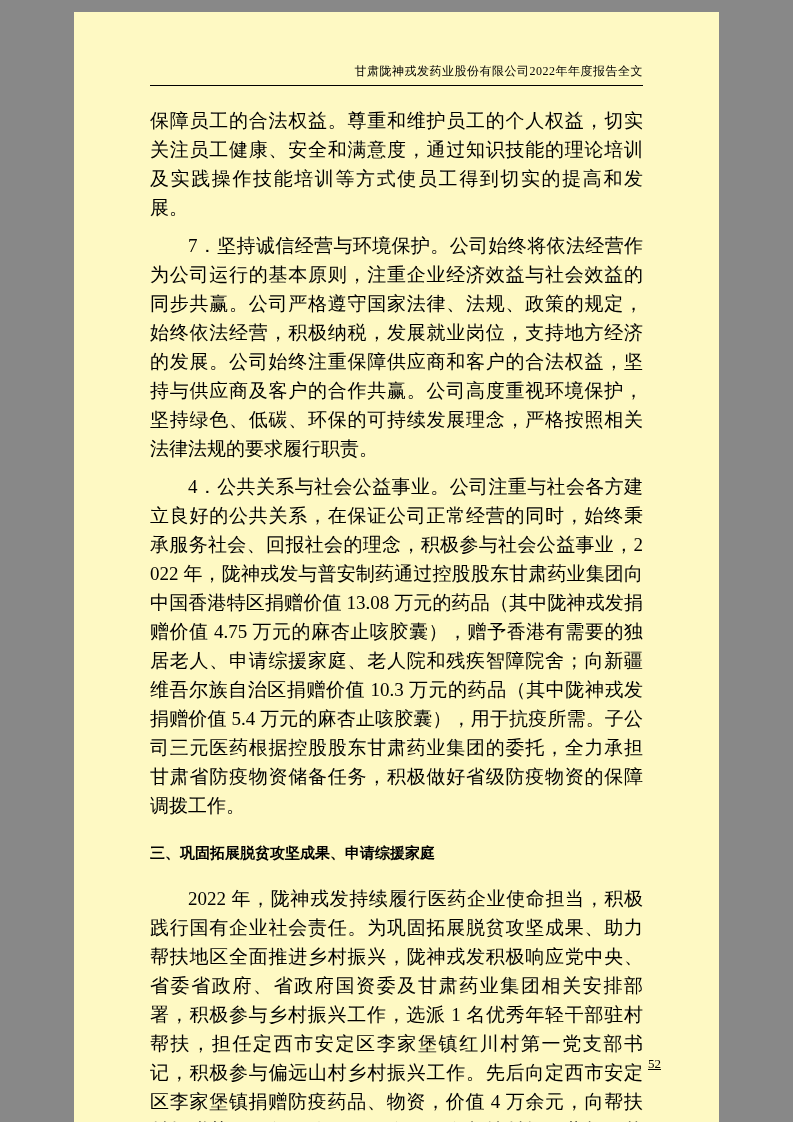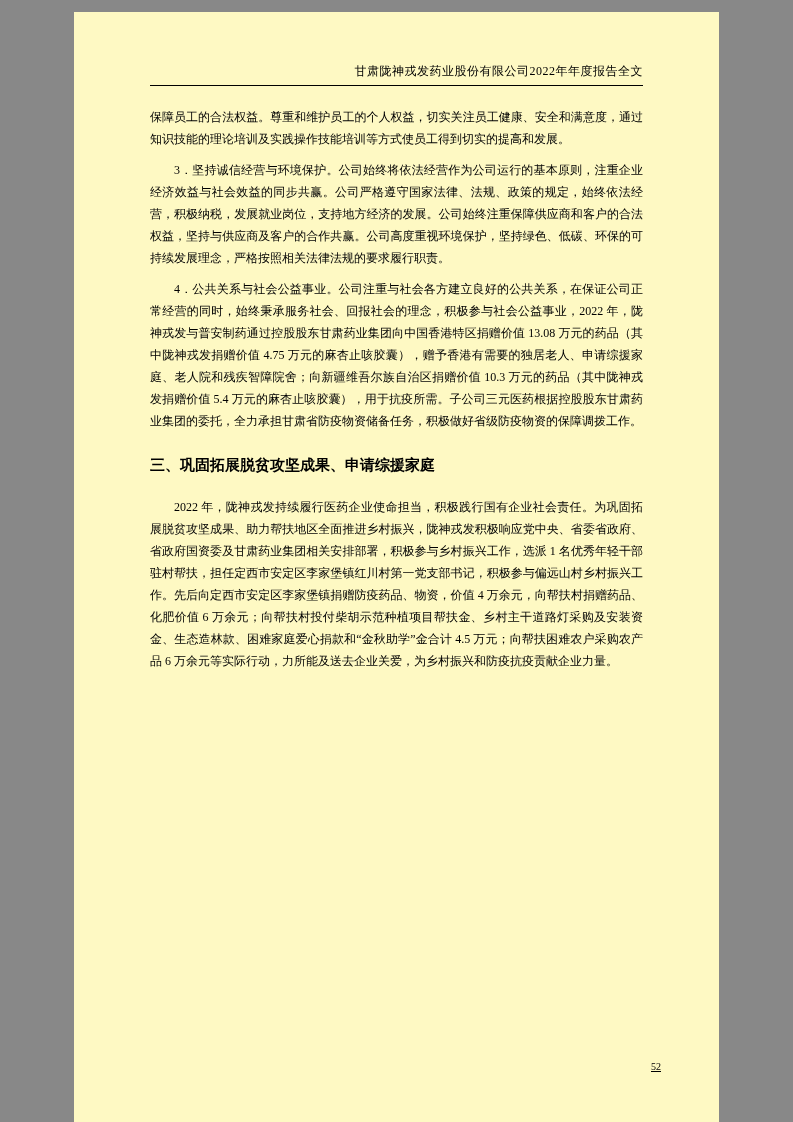--- a/index.html
+++ b/index.html
@@ -32,22 +32,22 @@
     line-height: 14px;
     letter-spacing: 0.5px;
     color: #000000;
   }
 
   .content {
     margin: 20px 76px 0 76px;
   }
 
   .para {
-    font-size: 12px;
-    line-height: 22px;
+    font-size: 19px;
+    line-height: 29px;
     text-align: justify;
     text-justify: inter-ideograph;
     text-indent: 2em;
     margin-bottom: 9px;
     word-break: break-all;
   }
 
   .para.no-indent {
     text-indent: 0;
   }
@@ -62,39 +62,39 @@
     line-height: 22px;
     margin-top: 22px;
     margin-bottom: 20px;
     text-align: left;
   }
 
   .page-number {
     position: absolute;
     right: 58px;
     bottom: 62px;
-    font-size: 10px;
+    font-size: 13px;
     color: #000000;
     text-decoration: underline;
   }
 </style>
 </head>
 <body>
 
 <div class="page">
 
   <div class="header">
     <div class="header-title">甘肃陇神戎发药业股份有限公司2022年年度报告全文</div>
   </div>
 
   <div class="content">
 
     <p class="para no-indent">保障员工的合法权益。尊重和维护员工的个人权益，切实关注员工健康、安全和满意度，通过知识技能的理论培训及实践操作技能培训等方式使员工得到切实的提高和发展。</p>
 
-    <p class="para">3．坚持诚信经营与环境保护。公司始终将依法经营作为公司运行的基本原则，注重企业经济效益与社会效益的同步共赢。公司严格遵守国家法律、法规、政策的规定，始终依法经营，积极纳税，发展就业岗位，支持地方经济的发展。公司始终注重保障供应商和客户的合法权益，坚持与供应商及客户的合作共赢。公司高度重视环境保护，坚持绿色、低碳、环保的可持续发展理念，严格按照相关法律法规的要求履行职责。</p>
+    <p class="para">7．坚持诚信经营与环境保护。公司始终将依法经营作为公司运行的基本原则，注重企业经济效益与社会效益的同步共赢。公司严格遵守国家法律、法规、政策的规定，始终依法经营，积极纳税，发展就业岗位，支持地方经济的发展。公司始终注重保障供应商和客户的合法权益，坚持与供应商及客户的合作共赢。公司高度重视环境保护，坚持绿色、低碳、环保的可持续发展理念，严格按照相关法律法规的要求履行职责。</p>
 
     <p class="para"><span>4．公共关系与社会公益事业。公司注重与社会各方建立良好的公共关系，在保证公司正常经营的同时，始终秉承服务社会、回报社会的理念，积极参与社会公益事业，2022 年，陇神戎发与普安制药通过控股股东甘肃药业集团向中国香港特区捐赠价值 13.08 万元的药品（其中陇神戎发捐赠价值 4.75 万元的麻杏止咳胶囊），赠予香港有需要的独居老人、申请综援家庭、老人院和残疾智障院舍；向新疆维吾尔族自治区捐赠价值 </span><span class="seg-bold">10.3</span><span> 万元的药品（其中陇神戎发捐赠价值 </span><span class="seg-bold">5.4</span><span> 万元的麻杏止咳胶囊），用于抗疫所需。子公司三元医药根据控股股东甘肃药业集团的委托，全力承担甘肃省防疫物资储备任务，积极做好省级防疫物资的保障调拨工作。</span></p>
 
     <h2 class="section-heading">三、巩固拓展脱贫攻坚成果、申请综援家庭</h2>
 
     <p class="para">2022 年，陇神戎发持续履行医药企业使命担当，积极践行国有企业社会责任。为巩固拓展脱贫攻坚成果、助力帮扶地区全面推进乡村振兴，陇神戎发积极响应党中央、省委省政府、省政府国资委及甘肃药业集团相关安排部署，积极参与乡村振兴工作，选派 1 名优秀年轻干部驻村帮扶，担任定西市安定区李家堡镇红川村第一党支部书记，积极参与偏远山村乡村振兴工作。先后向定西市安定区李家堡镇捐赠防疫药品、物资，价值 4 万余元，向帮扶村捐赠药品、化肥价值 6 万余元；向帮扶村投付柴胡示范种植项目帮扶金、乡村主干道路灯采购及安装资金、生态造林款、困难家庭爱心捐款和“金秋助学”金合计 4.5 万元；向帮扶困难农户采购农产品 6 万余元等实际行动，力所能及送去企业关爱，为乡村振兴和防疫抗疫贡献企业力量。</p>
 
   </div>
 
   <div class="page-number">52</div>

